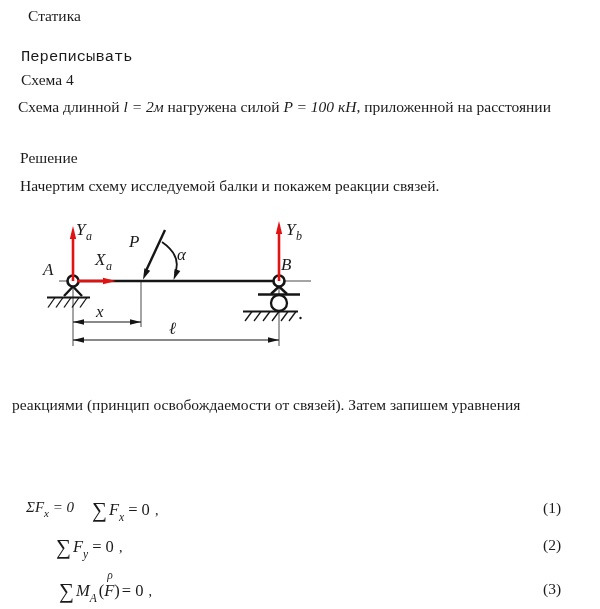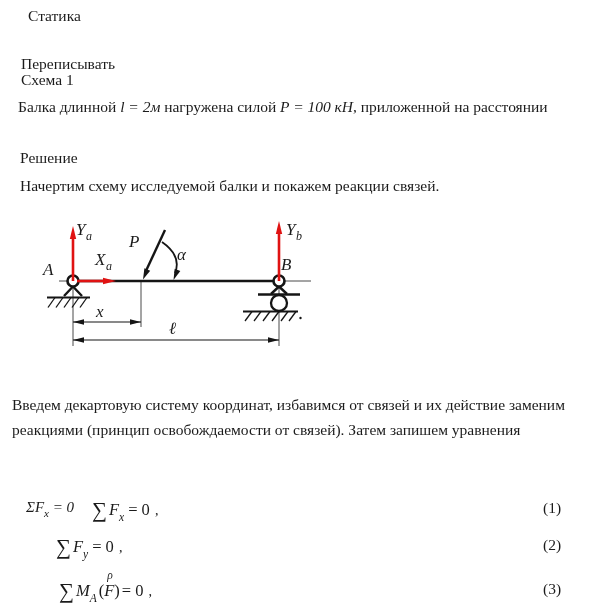--- a/index.html
+++ b/index.html
@@ -27,25 +27,25 @@
   .eqrow .erhs { margin-left:2px; }
   .eqrow .ecomma { margin-left:5px; font-size:14px; }
   .eqnum { position:absolute; left:543px; font-size:15.5px; }
   .vec { position:relative; display:inline-block; font-style:italic; }
   .vec .rho { position:absolute; top:-11px; left:3px; font-size:11.5px; line-height:11px; }
 </style>
 </head>
 <body>
 
 <div class="abs t" style="left:28px; top:7px;">Статика</div>
-<div class="abs t" style="left:21px; top:55px;">Переписывать</div>
-<div class="abs t" style="left:21px; top:71px;">Схема 1</div>
+<div class="abs t" style="left:21px; top:48px;font-family:Liberation Mono, monospace;">Переписывать</div>
+<div class="abs t" style="left:21px; top:71px;">Схема 4</div>
 
 <div class="abs para" style="left:18px; top:95px;">
-  <div><span>Балка длинной </span><span class="it">l = 2м</span><span> нагружена силой  </span><span class="it">P = 100 кН</span><span>, приложенной на расстоянии</span></div>
+  <div><span>Схема длинной </span><span class="it">l = 2м</span><span> нагружена силой  </span><span class="it">P = 100 кН</span><span>, приложенной на расстоянии</span></div>
 </div>
 
 <div class="abs t" style="left:20px; top:149px;">Решение</div>
 <div class="abs t" style="left:20px; top:177px;">Начертим схему исследуемой балки и покажем реакции связей.</div>
 
 <div id="diagram" class="abs">
   <svg width="318" height="152" viewBox="0 0 318 152">
 
     <g stroke="#4a4a4a" stroke-width="1">
       <line x1="29" y1="71" x2="37" y2="71"></line>
@@ -126,21 +126,20 @@
   <span class="dlabel" style="left:256px; top:11px;"><span>Y</span><span class="dsub">b</span></span>
   <span class="dlabel" style="left:13px; top:51px;">A</span>
   <span class="dlabel" style="left:251px; top:46px;">B</span>
   <span class="dlabel" style="left:99px; top:23px;">P</span>
   <span class="dlabel" style="left:147px; top:36px;">α</span>
   <span class="dlabel dim-label" style="left:66px; top:93px;">x</span>
   <span class="dlabel dim-label" style="left:139px; top:110px;">ℓ</span>
 </div>
 
 <div class="abs para" style="left:12px; top:393px;">
-  <div>Введем декартовую систему координат, избавимся от связей и их действие заменим</div>
   <div>реакциями (принцип освобождаемости от связей). Затем запишем уравнения</div>
 </div>
 
 <div class="abs sigline" style="left:26px; top:461px;margin-top:38px;"><span>ΣF</span><span class="ssub">x</span><span> = 0</span></div>
 
 <div class="eqrow" style="top:496px;margin-left:36px;">
   <span class="op">∑</span><span class="evar">F</span><span class="esub">x</span><span class="erhs">= 0</span><span class="ecomma">,</span>
 </div>
 <div class="eqnum" style="top:499px;">(1)</div>
 

